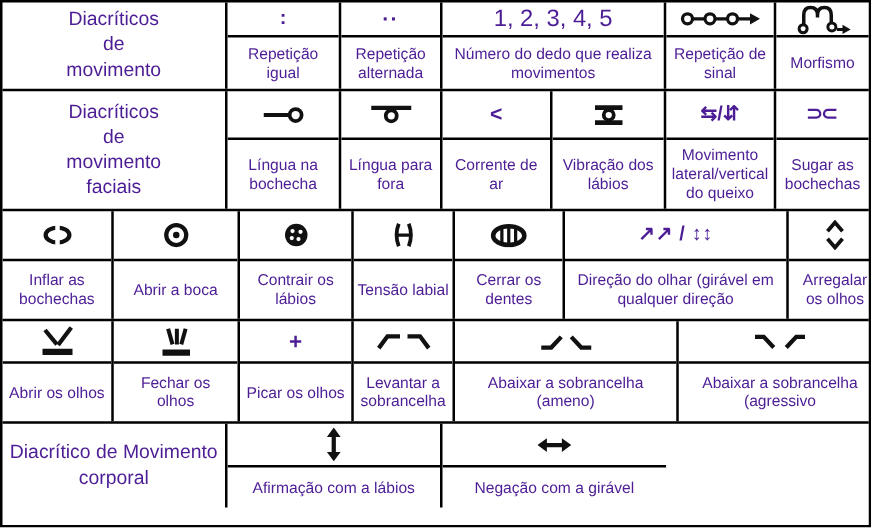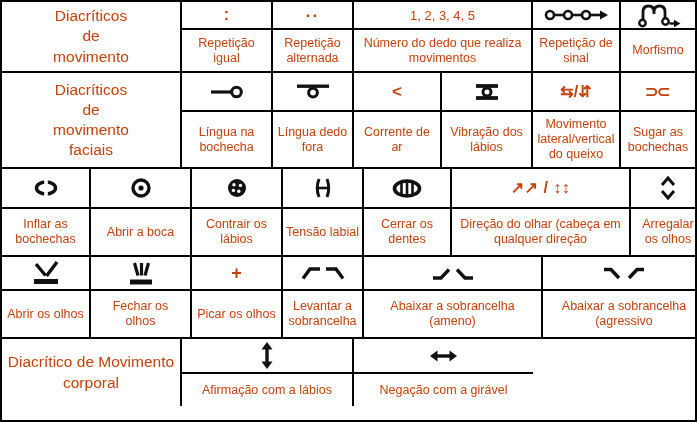--- a/index.html
+++ b/index.html
@@ -1,18 +1,18 @@
 <!DOCTYPE html>
 <html><head>
 <meta charset="utf-8">
 <style>
   html,body{margin:0;padding:0;background:#fff}
   .tbl{
     width:697px;height:422px;box-sizing:border-box;margin:0;
-    border:2px solid #000;background:#fff;color:#c2410c;
+    border:2px solid #000;background:#fff;color:#4c1d95;
     font-family:"Liberation Sans",sans-serif;
     display:flex;flex-direction:column;
   }
   .row{display:flex;box-sizing:border-box;border-bottom:2px solid #000;flex:0 0 auto}
   .row:last-child{border-bottom:none}
   .cell{box-sizing:border-box;border-right:2px solid #000;display:flex;flex-direction:column;flex:0 0 auto;overflow:hidden}
   .cell:last-child{border-right:none}
   .hdr{justify-content:center;align-items:center;text-align:center;
        font-size:15.5px;line-height:1.3;white-space:pre-line}
   .sym{display:flex;align-items:center;justify-content:center;box-sizing:border-box;
@@ -23,21 +23,21 @@
   .r1{height:71px}.r2{height:96px}.r3{height:88px}.r4{height:82px}.r5{height:67px}
   .r1 .sym{height:28px}.r2 .sym{height:39px}.r3 .sym{height:40px}.r4 .sym{height:34px}.r5 .sym{height:35px}
   
   .w1{width:89px}.w2{width:101px}.w3{width:91px}.w4{width:81px}
   .w5{width:88px}.w6{width:91px}.w7{width:88px}.w8{width:74px}
   .w12{width:180px}.w34{width:172px}.w56{width:179px}.w67{width:179px}.w78{width:162px}
   
   .glyph{line-height:1}
   .g-colon{font-size:16px;font-weight:700}
   .g-dots{font-size:17px;font-weight:700;letter-spacing:1px}
-  .g-num{font-size:13px}
+  .g-num{font-size:19px}
   .g-lt{font-size:17px;font-weight:700}
   .g-dual{font-size:16px;font-weight:700}
   .g-eye{font-size:16px;font-weight:700;letter-spacing:0.5px}
   .g-cc{font-size:16px;font-weight:700;letter-spacing:-1.5px;padding-right:2px}
   .g-plus{font-size:18px;font-weight:700}
   svg{display:block}
 </style>
 </head>
 <body>
 
@@ -106,21 +106,21 @@
       <div class="lbl">Língua na
 bochecha</div>
     </div>
     <div class="cell w4">
       <div class="sym">
           <svg width="34" height="15" viewBox="0 0 34 15">
             <line x1="1" y1="2.2" x2="33" y2="2.2" stroke="#111111" stroke-width="3.4"></line>
             <circle cx="17" cy="8.6" r="4.4" fill="#fff" stroke="#111111" stroke-width="3"></circle>
           </svg>
         </div>
-      <div class="lbl">Língua dedo
+      <div class="lbl">Língua para
 fora</div>
     </div>
     <div class="cell w5">
       <div class="sym glyph g-lt">&lt;</div>
       <div class="lbl">Corrente de
 ar</div>
     </div>
     <div class="cell w6">
       <div class="sym">
           <svg width="28" height="18" viewBox="0 0 28 18">
@@ -195,21 +195,21 @@
             <line x1="9.5" y1="3.8" x2="9.5" y2="15.2" stroke="#111111" stroke-width="2.6"></line>
             <line x1="15" y1="2.6" x2="15" y2="16.4" stroke="#111111" stroke-width="2.6"></line>
             <line x1="20.5" y1="3.8" x2="20.5" y2="15.2" stroke="#111111" stroke-width="2.6"></line>
           </svg>
         </div>
       <div class="lbl">Cerrar os
 dentes</div>
     </div>
     <div class="cell w67">
       <div class="sym glyph g-eye">↗↗ / ↕↕</div>
-      <div class="lbl">Direção do olhar (cabeça em
+      <div class="lbl">Direção do olhar (girável em
 qualquer direção</div>
     </div>
     <div class="cell w8">
       <div class="sym">
           <svg width="16" height="24" viewBox="0 0 16 24">
             <polyline points="2,9 8,2 14,9" fill="none" stroke="#111111" stroke-width="3"></polyline>
             <polyline points="2,15 8,22 14,15" fill="none" stroke="#111111" stroke-width="3"></polyline>
           </svg>
         </div>
       <div class="lbl">Arregalar

